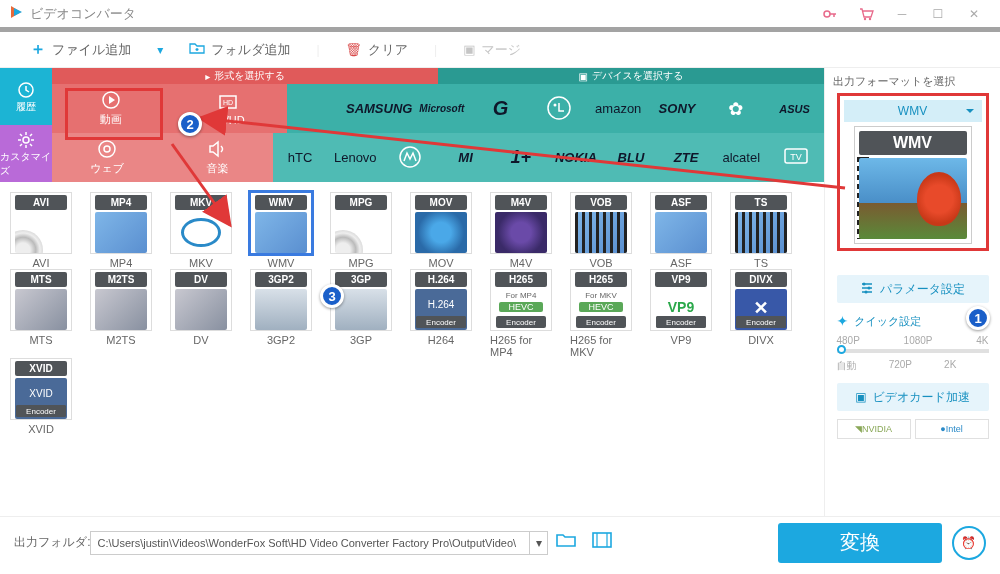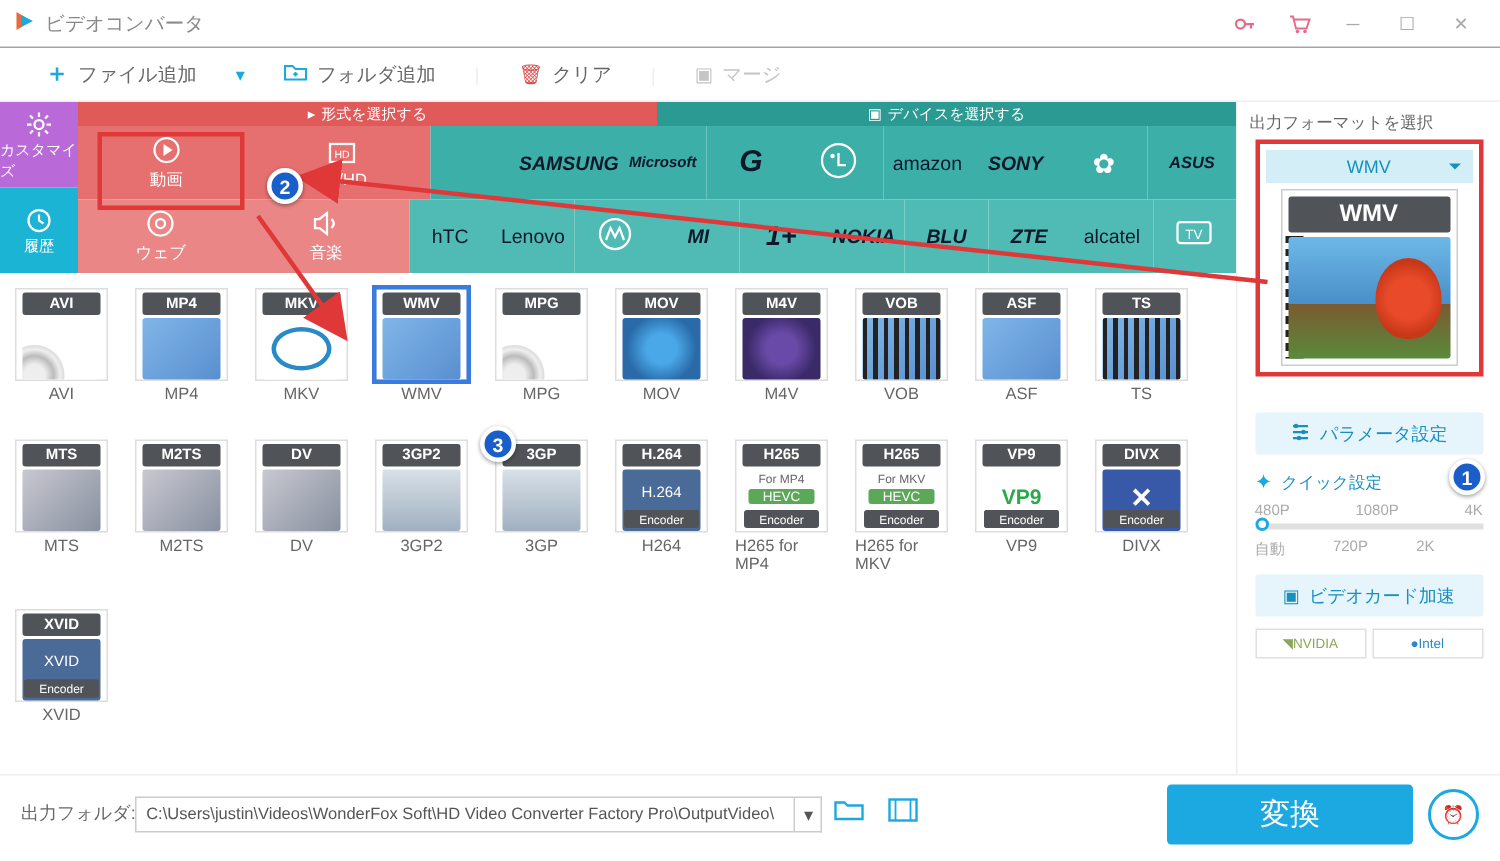--- a/index.html
+++ b/index.html
@@ -1,18 +1,18 @@
 <!DOCTYPE html>
 <html><head>
 <meta charset="utf-8">
 <style>
   *{box-sizing:border-box;margin:0;padding:0;font-family:"Meiryo","Segoe UI",sans-serif}
   body{width:1000px;height:574px;background:#fff;overflow:hidden;font-size:12px;color:#555}
   
-  .titlebar{height:32px;display:flex;align-items:center;padding:0 8px;border-bottom:1px solid #a3a3a3}
+  .titlebar{height:32px;display:flex;align-items:center;padding:0 8px;border-bottom:5px solid #a3a3a3}
   .titlebar .logo{margin-right:6px}
   .titlebar .title{color:#888;font-size:13px}
   .titlebar .spacer{flex:1}
   .titlebar .tbtn{width:36px;height:32px;display:flex;align-items:center;justify-content:center;color:#aaa}
   .titlebar .tbtn.key{color:#e86a8b}
   
   .toolbar{height:36px;display:flex;align-items:center;padding:0 30px;gap:26px;border-bottom:1px solid #eee}
   .toolbar .btn{display:flex;align-items:center;gap:6px;color:#666;font-size:13px}
   .toolbar .plus{color:#1ca8e0;font-size:16px;font-weight:bold}
   .toolbar .gray{color:#c5c5c5}
@@ -34,21 +34,21 @@
   .catrow{flex:1;display:flex}
   .catcell{flex:1;display:flex;flex-direction:column;align-items:center;justify-content:center;color:#fff;font-size:11px;gap:2px;position:relative}
   .catrow.r1 .catcell{background:#3cb0a8}
   .catrow.r2 .catcell{background:#4fbbb4}
   .catcell.red1{background:#e67070!important}
   .catcell.red2{background:#ea8686!important}
   .wide{flex:2}
   .brand{color:#0f172a;font-size:13px;font-weight:bold;font-style:italic}
   .brand.thin{font-weight:normal;font-style:normal}
   
-  .fmtgrid{flex:1;padding:10px 10px 0;display:flex;flex-wrap:wrap;align-content:flex-start;gap:24px 18px;overflow:auto}
+  .fmtgrid{flex:1;padding:10px 10px 0;display:flex;flex-wrap:wrap;align-content:flex-start;gap:0 18px;overflow:auto}
   .fmtitem{width:62px;display:flex;flex-direction:column;align-items:center;gap:3px}
   .thumb{width:62px;height:62px;background:#fff;border:1px solid #ddd;position:relative;display:flex;flex-direction:column;align-items:center;justify-content:flex-start;padding-top:2px}
   .thumb.sel{outline:3px solid #3a7be0;outline-offset:-1px}
   .thumb .bar{width:52px;height:15px;background:#505458;color:#fff;font-size:10px;font-weight:bold;display:flex;align-items:center;justify-content:center;border-radius:2px}
   .thumb .body{flex:1;width:52px;margin-top:2px;border-radius:2px;background:linear-gradient(135deg,#7fb6e8,#5a8fd0);position:relative;overflow:hidden}
   .thumb .disc{position:absolute;width:40px;height:40px;border-radius:50%;background:radial-gradient(circle,#eee 25%,#bbb 45%,#eee 60%,#ccc 80%);top:18px;left:-12px}
   .thumb .reel{position:absolute;inset:0;background:repeating-linear-gradient(90deg,#222 0 3px,transparent 3px 7px)}
   .thumb .enc{position:absolute;bottom:2px;left:5px;right:5px;height:12px;background:#505458;color:#fff;font-size:8px;display:flex;align-items:center;justify-content:center;border-radius:2px}
   .fmtitem .lbl{font-size:11px;color:#666}
   
@@ -136,33 +136,33 @@
     <span>▣</span>
     <span>マージ</span>
   </div>
 </div>
 
 <div class="main">
   <div class="left">
 
     <div class="catwrap">
       <div class="sidecol">
+        <div class="sidebtn hist">
+          <svg width="20" height="20">
+              <circle cx="10" cy="10" r="7" fill="none" stroke="#fff" stroke-width="1.5"></circle>
+              <path d="M10 6 V10 L13 12" stroke="#fff" stroke-width="1.5" fill="none"></path>
+            </svg>
+          <span>履歴</span>
+        </div>
         <div class="sidebtn cust">
           <svg width="20" height="20">
               <circle cx="10" cy="10" r="3" fill="none" stroke="#fff" stroke-width="1.5"></circle>
               <path d="M10 2 V5 M10 15 V18 M2 10 H5 M15 10 H18 M4 4 L6 6 M14 14 L16 16 M4 16 L6 14 M14 6 L16 4" stroke="#fff" stroke-width="1.5"></path>
             </svg>
           <span>カスタマイズ</span>
-        </div>
-        <div class="sidebtn hist">
-          <svg width="20" height="20">
-              <circle cx="10" cy="10" r="7" fill="none" stroke="#fff" stroke-width="1.5"></circle>
-              <path d="M10 6 V10 L13 12" stroke="#fff" stroke-width="1.5" fill="none"></path>
-            </svg>
-          <span>履歴</span>
         </div>
       </div>
       <div class="catgrid">
         <div class="cattabs">
           <div class="cattab fmt">▸ <span>形式を選択する</span></div>
           <div class="cattab dev" style="background:#2a9a92">▣ <span>デバイスを選択する</span></div>
         </div>
         <div class="catrow r1">
           <div class="catcell red1 wide">
               <svg width="20" height="20">

